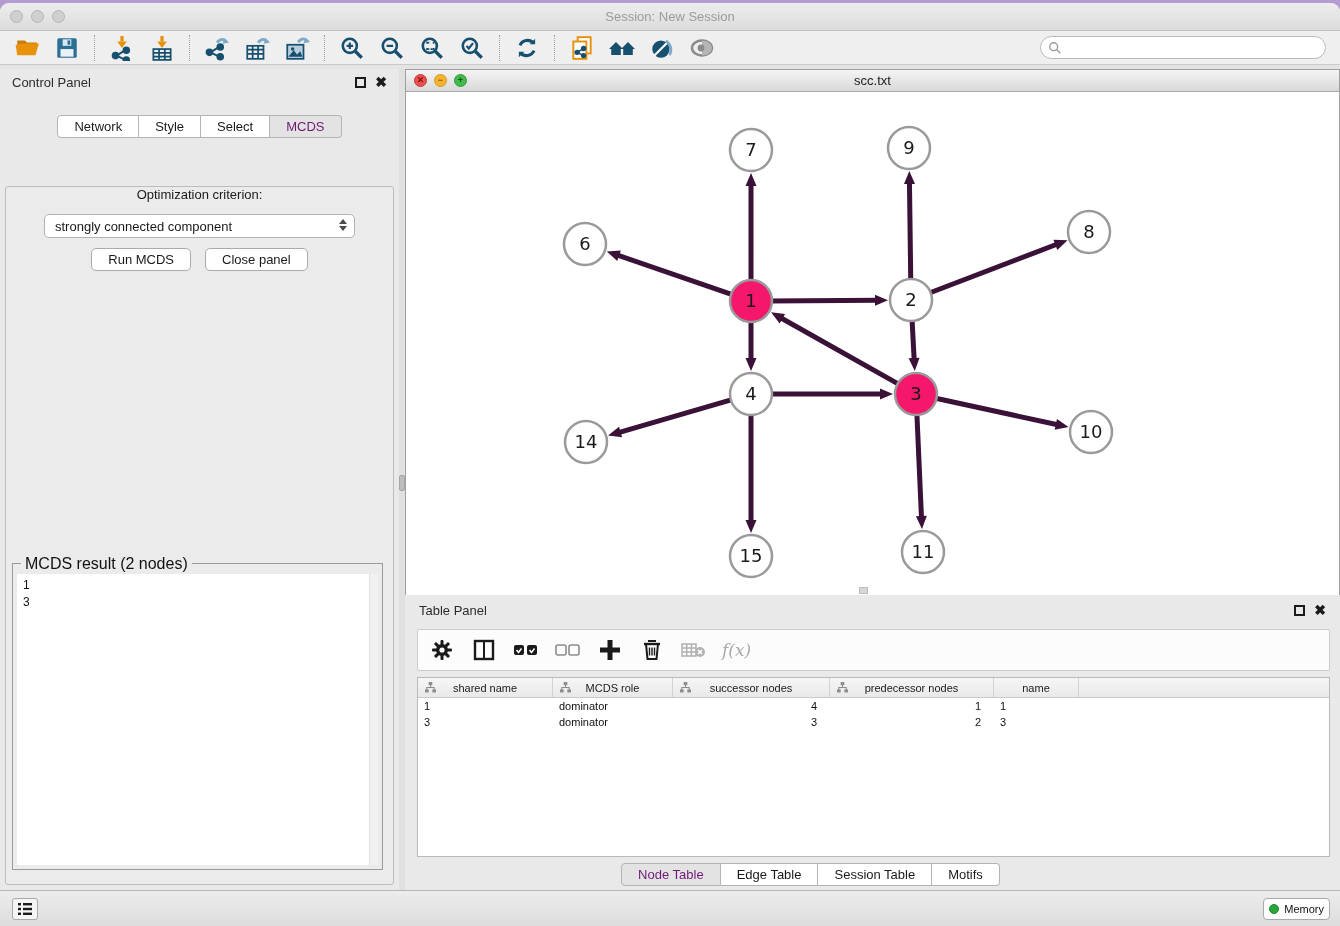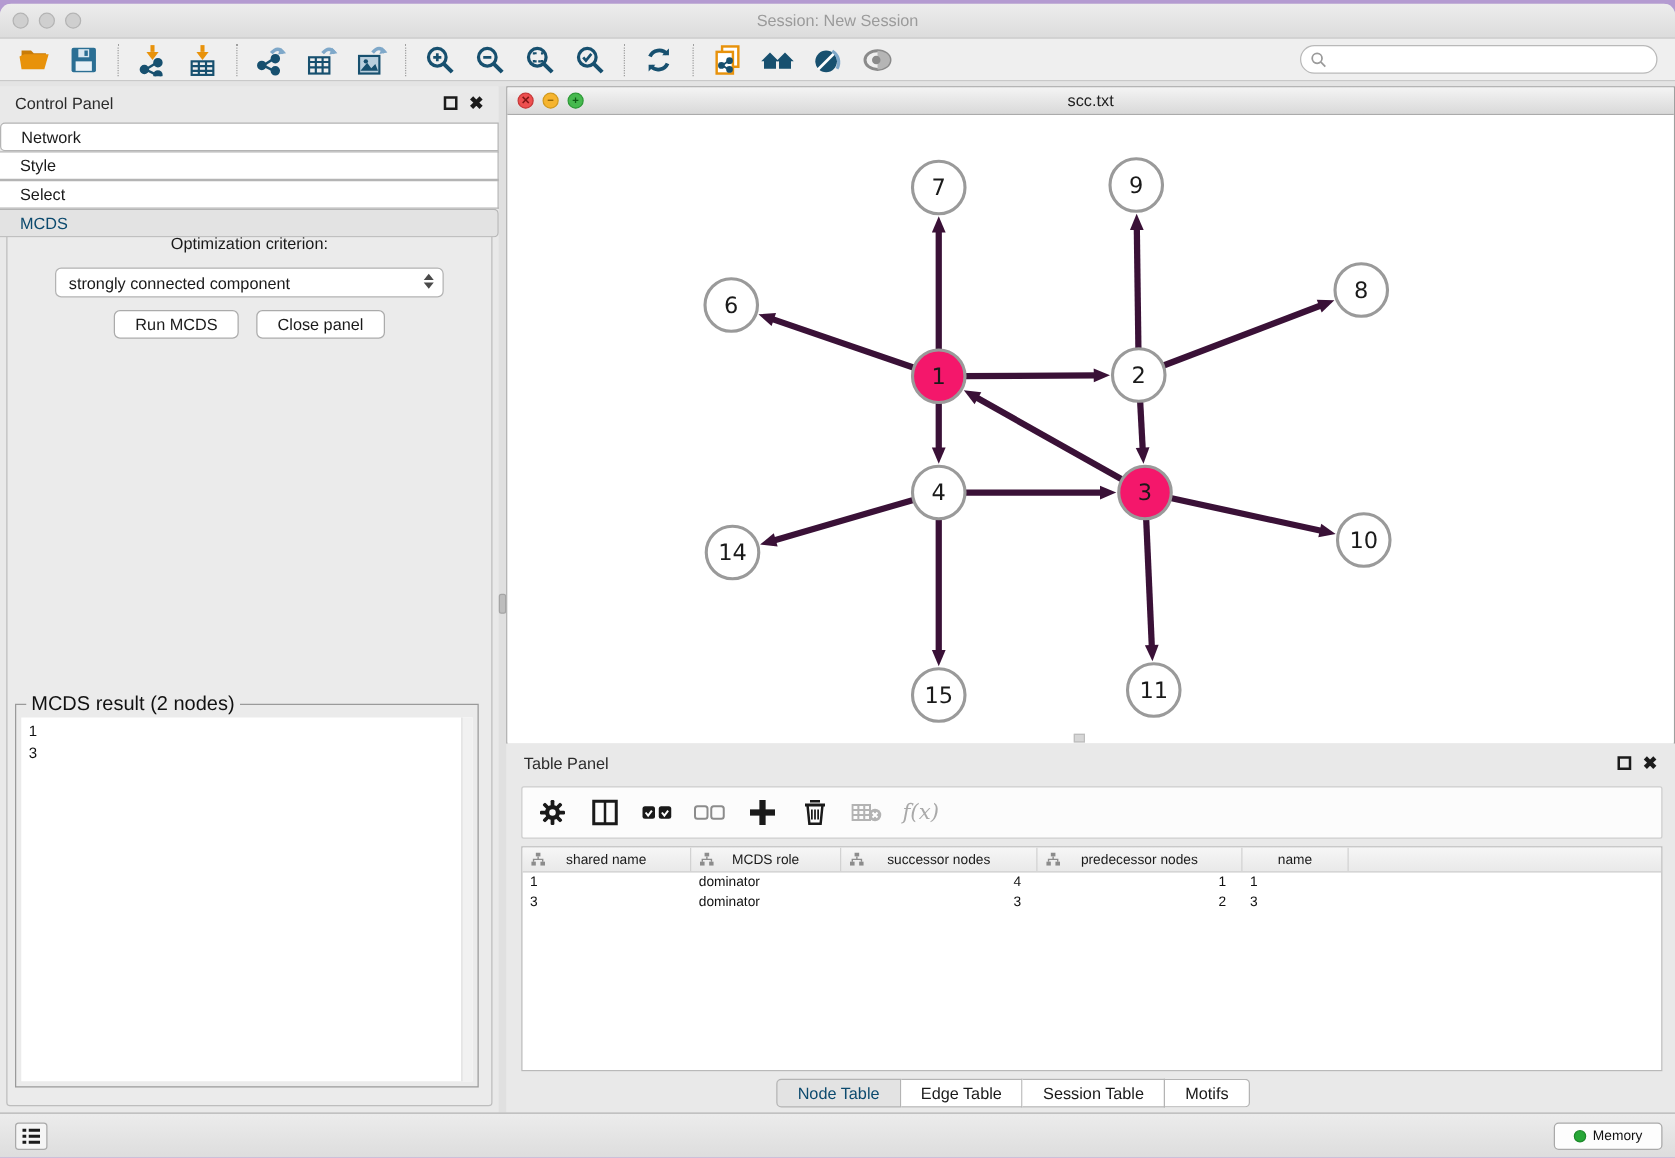--- a/index.html
+++ b/index.html
@@ -24,26 +24,26 @@
     border:1px solid #b9b9b9; border-radius:12px; display:flex; align-items:center; padding-left:7px; }
   .search-wrap input { border:none; outline:none; flex:1; font-size:12px; background:transparent; margin-left:4px; }
 
   
   .control-panel { position:absolute; left:0; top:66px; width:399px; bottom:36px; background:#e9e9e9; }
   .cp-header { height:26px; display:flex; align-items:center; padding:0 12px; }
   .panel-title { font-size:13px; color:#2c2c2c; }
   .panel-win-icons { margin-left:auto; display:flex; gap:9px; align-items:center; }
   .float-icon { width:11px; height:11px; border:2px solid #1b1b1b; display:inline-block; }
   .close-x { font-size:14px; font-weight:bold; color:#1b1b1b; line-height:1; }
-  .cp-tabs { display:flex; justify-content:center; position:relative; z-index:2; margin-top:3px;flex-direction:column; }
+  .cp-tabs { display:flex; justify-content:center; position:relative; z-index:2; margin-top:20px; }
   .tab { height:23px; padding:0 16px; background:#fff; border:1px solid #b4b4b4; border-left:none;
     font-size:13px; display:flex; align-items:center; color:#1a1a1a; cursor:pointer; }
   .tab:first-child { border-left:1px solid #b4b4b4; border-radius:4px 0 0 4px; }
   .tab:last-child { border-radius:0 4px 4px 0; }
-  .tab.active { background:#e3e3e3; color:#0c4a6e; }
+  .tab.active { background:#e3e3e3; color:#701a75; }
   .cp-content { position:absolute; left:5px; right:5px; top:117px; bottom:5px;
     background:#ebebeb; border:1px solid #bdbdbd; border-radius:3px; }
   .opt-label { text-align:center; font-size:13px; color:#1a1a1a; }
   .dropdown { position:relative; margin:12px 38px 0 38px; height:24px; background:#fff;
     border:1px solid #b3b3b3; border-radius:5px; display:flex; align-items:center;
     padding:0 22px 0 10px; font-size:13px; color:#1a1a1a; cursor:pointer; }
   .dd-stepper { position:absolute; right:7px; top:4px; display:flex; flex-direction:column; gap:2px; }
   .dd-stepper i { width:0; height:0; border-left:4px solid transparent; border-right:4px solid transparent; }
   .dd-up { border-bottom:5px solid #4a4a4a; }
   .dd-down { border-top:5px solid #4a4a4a; }
@@ -90,21 +90,21 @@
   .trow { display:flex; height:16px; align-items:center; font-size:11px; color:#111; }
   .tcell { padding:0 6px; overflow:hidden; white-space:nowrap; }
   .tp-tabs { display:flex; justify-content:center; position:relative; left:-62px; margin-top:6px; }
 
   
   .statusbar { position:absolute; left:0; bottom:0; width:100%; height:36px; background:linear-gradient(#ececec,#dddddd);
     border-top:1px solid #b5b5b5; }
   .list-btn { position:absolute; left:12px; top:7px; width:26px; height:22px; background:#f5f5f5;
     border:1px solid #a9a9a9; border-radius:3px; display:flex; align-items:center; justify-content:center; cursor:pointer; }
   .memory-btn { position:absolute; right:10px; top:7px; height:22px; background:#fdfdfd; border:1px solid #a9a9a9;
-    border-radius:4px; display:flex; align-items:center; gap:5px; padding:0 15px; font-size:11px; color:#111; cursor:pointer; }
+    border-radius:4px; display:flex; align-items:center; gap:5px; padding:0 5px; font-size:11px; color:#111; cursor:pointer; }
   .mem-dot { width:10px; height:10px; border-radius:50%; background:#27a737; border:1px solid #1d8a2b; }
 </style>
 </head>
 <body>
 
 <div id="app-window">
 
   <div class="titlebar">
     <div class="traffic-gray">
       <span></span>

